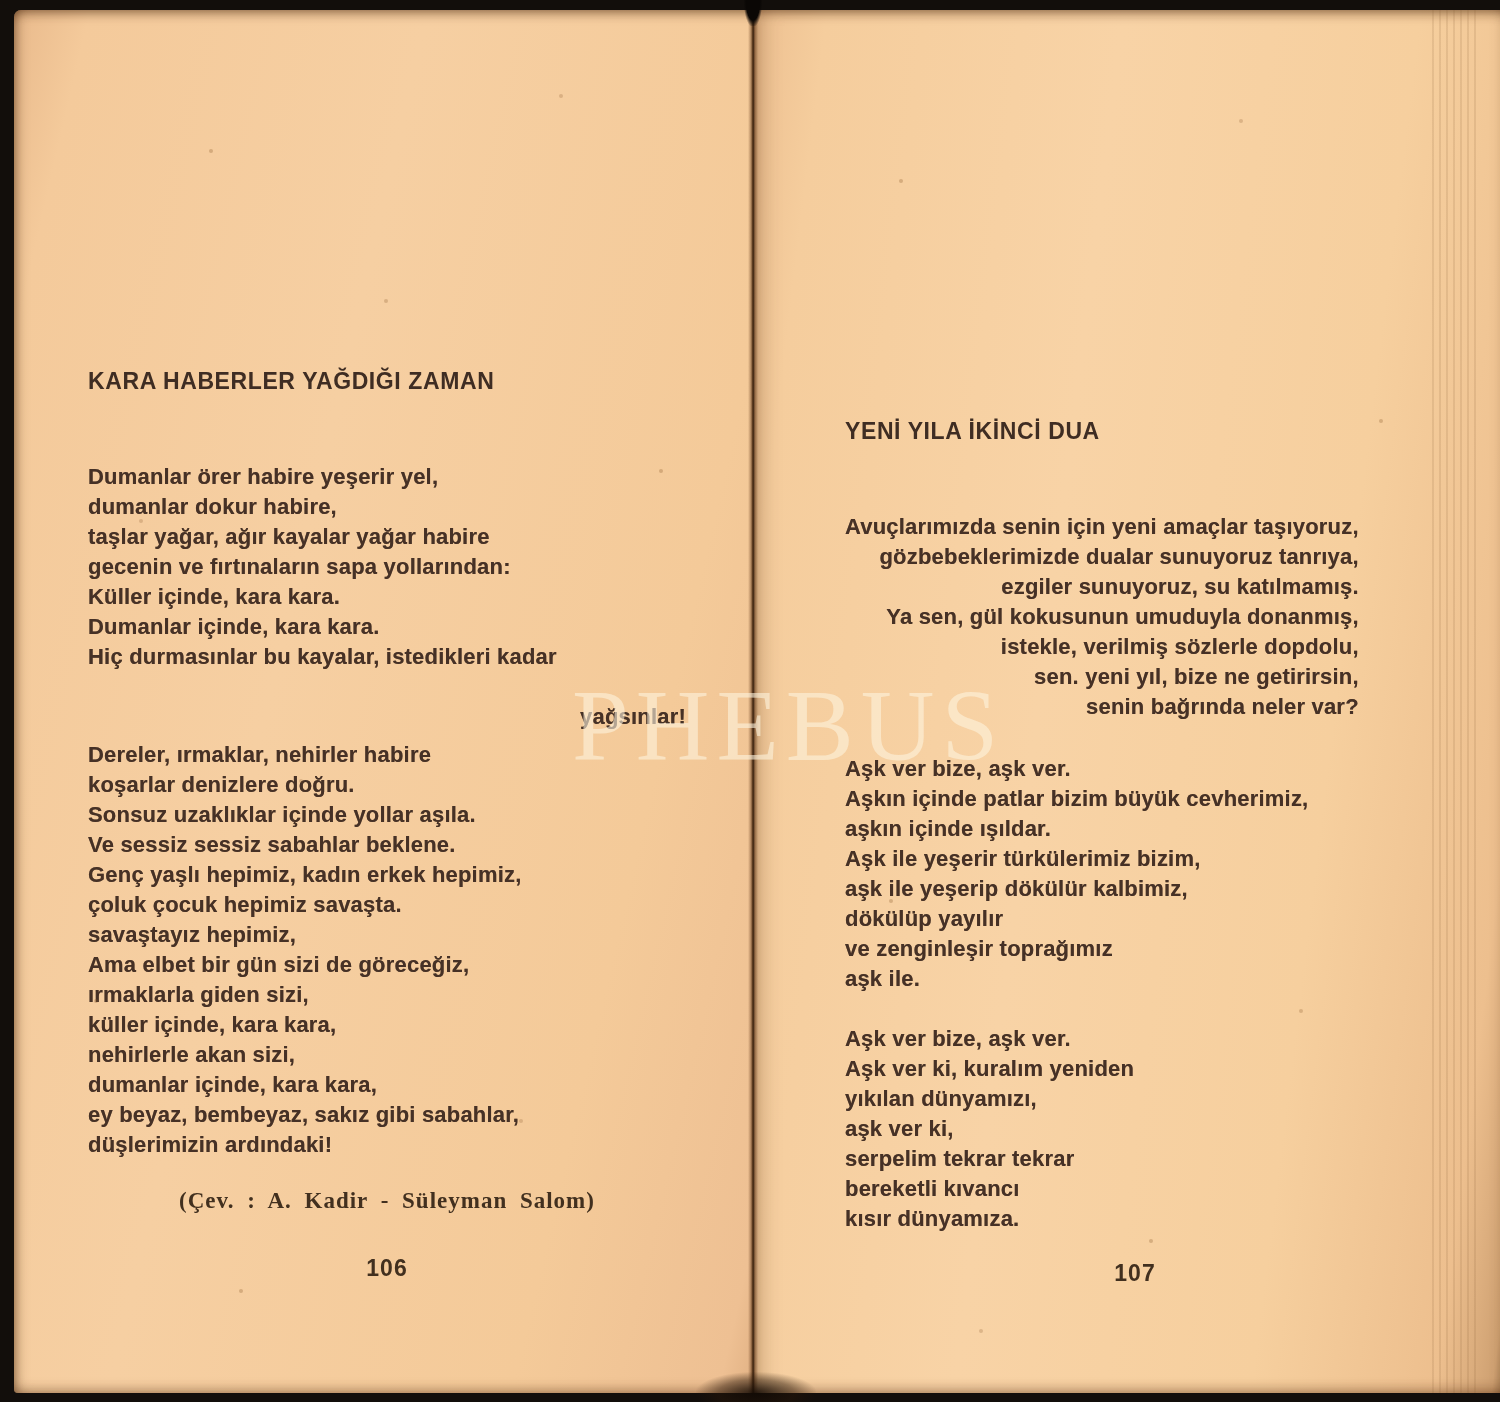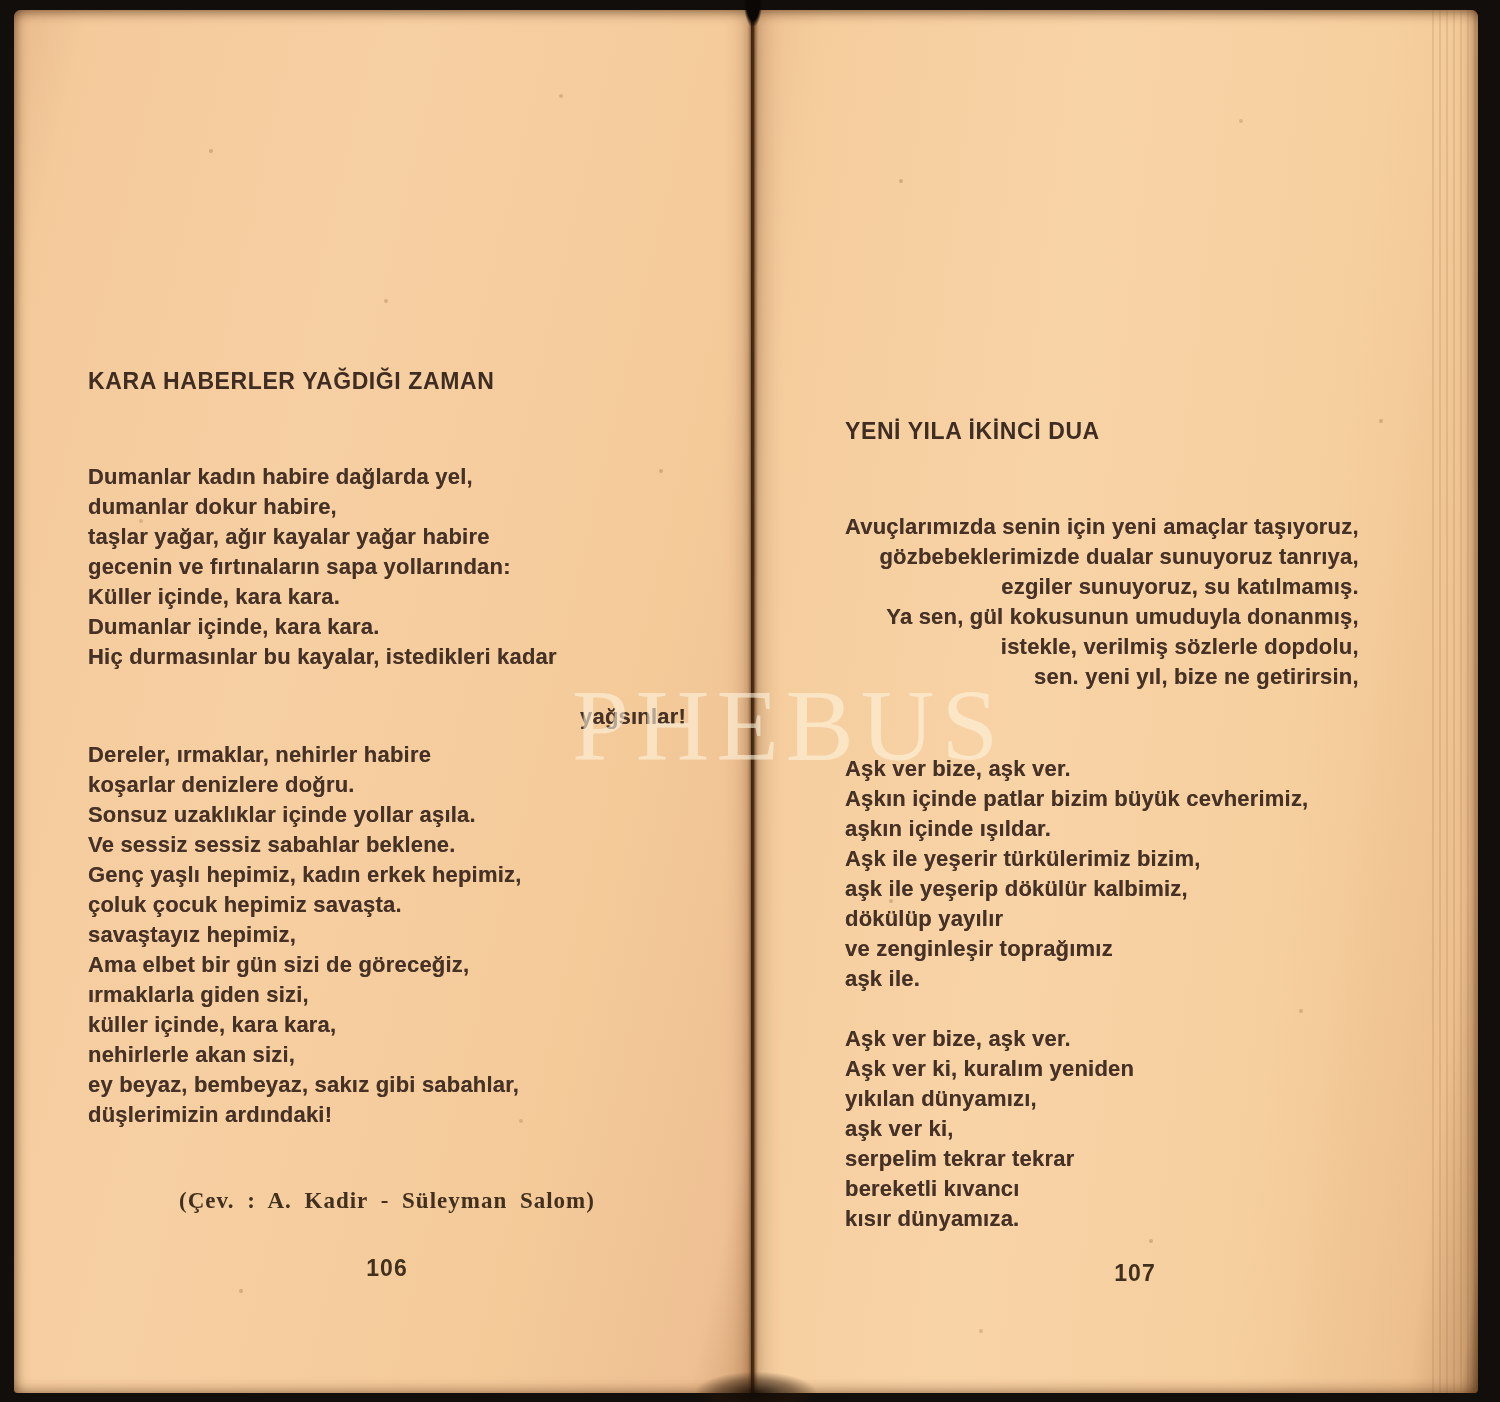--- a/index.html
+++ b/index.html
@@ -7,20 +7,21 @@
     position:relative;
     width:1500px;height:1402px;
     background:#120e0b;
     overflow:hidden;
     font-family:"Liberation Sans",sans-serif;
   }
   
   .page{
     position:absolute;top:10px;height:1383px;
     color:#463126;
+    padding-left:32px;
   }
   .page-left{
     left:14px;width:737px;
     border-radius:7px 0 0 4px;
     background:linear-gradient(103deg,#e9ba8c 0%,#f4ca9b 7%,#f6cfa2 38%,#f4ca99 75%,#eec093 94%,#d6a577 100%);
     box-shadow:inset 0 7px 12px -5px rgba(70,35,10,.55),
                inset 8px 0 14px -7px rgba(70,35,10,.5),
                inset -14px 0 22px -12px rgba(95,50,18,.45),
                inset 0 -8px 14px -7px rgba(80,40,12,.4);
   }
@@ -119,21 +120,21 @@
 </style>
 </head>
 <body>
 
 <div class="scene">
 
   <div class="page page-left">
     <div class="poem-title" style="left:74px;top:358px;">KARA HABERLER YAĞDIĞI ZAMAN</div>
 
     <div class="stanza" style="left:74px;top:452px;">
-        <div class="line">Dumanlar kadın habire dağlarda yel,</div>
+        <div class="line">Dumanlar örer habire yeşerir yel,</div>
         <div class="line">dumanlar dokur habire,</div>
         <div class="line">taşlar yağar, ağır kayalar yağar habire</div>
         <div class="line">gecenin ve fırtınaların sapa yollarından:</div>
         <div class="line">Küller içinde, kara kara.</div>
         <div class="line">Dumanlar içinde, kara kara.</div>
         <div class="line">Hiç durmasınlar bu kayalar, istedikleri kadar</div>
       </div>
 
     <div class="overflow-line" style="left:74px;top:692px;width:598px;">yağsınlar!</div>
 
@@ -142,39 +143,41 @@
         <div class="line">koşarlar denizlere doğru.</div>
         <div class="line">Sonsuz uzaklıklar içinde yollar aşıla.</div>
         <div class="line">Ve sessiz sessiz sabahlar beklene.</div>
         <div class="line">Genç yaşlı hepimiz, kadın erkek hepimiz,</div>
         <div class="line">çoluk çocuk hepimiz savaşta.</div>
         <div class="line">savaştayız hepimiz,</div>
         <div class="line">Ama elbet bir gün sizi de göreceğiz,</div>
         <div class="line">ırmaklarla giden sizi,</div>
         <div class="line">küller içinde, kara kara,</div>
         <div class="line">nehirlerle akan sizi,</div>
+        <div class="line">dumanlar içinde, kara kara,</div>
         <div class="line">ey beyaz, bembeyaz, sakız gibi sabahlar,</div>
         <div class="line">düşlerimizin ardındaki!</div>
       </div>
 
     <div class="translator" style="left:74px;top:1178px;width:598px;">(Çev. : A. Kadir - Süleyman Salom)</div>
 
     <div class="page-number" style="left:74px;top:1245px;width:598px;">106</div>
   </div>
 
   <div class="page page-right">
     <div class="poem-title" style="left:92px;top:408px;">YENİ YILA İKİNCİ DUA</div>
 
     <div class="stanza" style="left:92px;top:502px;text-align:right;">
         <div class="line">Avuçlarımızda senin için yeni amaçlar taşıyoruz,</div>
         <div class="line">gözbebeklerimizde dualar sunuyoruz tanrıya,</div>
         <div class="line">ezgiler sunuyoruz, su katılmamış.</div>
         <div class="line">Ya sen, gül kokusunun umuduyla donanmış,</div>
         <div class="line">istekle, verilmiş sözlerle dopdolu,</div>
         <div class="line">sen. yeni yıl, bize ne getirirsin,</div>
+        <div class="line">senin bağrında neler var?</div>
       </div>
 
     <div class="stanza" style="left:92px;top:744px;">
         <div class="line">Aşk ver bize, aşk ver.</div>
         <div class="line">Aşkın içinde patlar bizim büyük cevherimiz,</div>
         <div class="line">aşkın içinde ışıldar.</div>
         <div class="line">Aşk ile yeşerir türkülerimiz bizim,</div>
         <div class="line">aşk ile yeşerip dökülür kalbimiz,</div>
         <div class="line">dökülüp yayılır</div>
         <div class="line">ve zenginleşir toprağımız</div>

